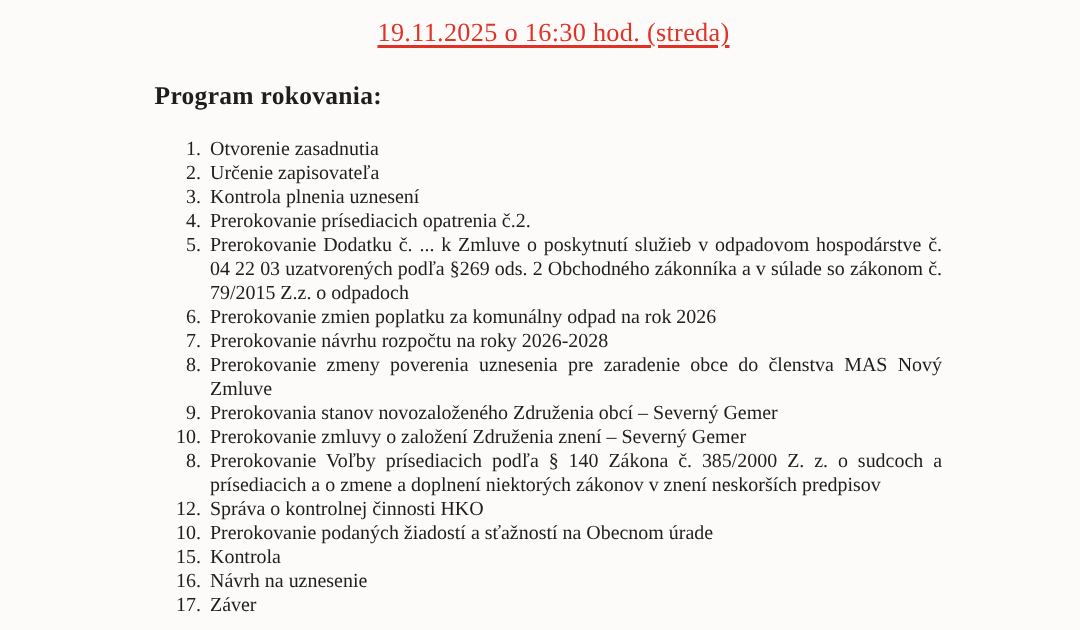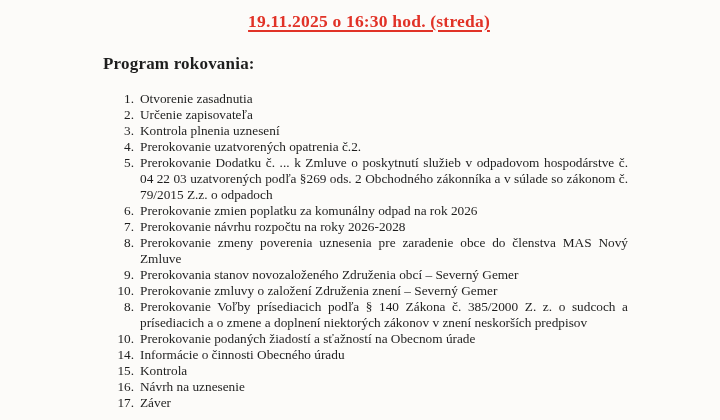--- a/index.html
+++ b/index.html
@@ -19,21 +19,21 @@
     width: 720px;
     height: 420px;
   }
   .heading-wrap {
     padding-top: 11px;
     text-align: center;
     transform: translateX(9px);
   }
   .heading {
     color: var(--heading-red, #e13227);
-    font-weight: bold;
+    font-weight: normal;
     font-size: 17.5px;
     letter-spacing: 0.2px;
     text-decoration: underline;
     text-decoration-color: var(--heading-red, #e13227);
     text-decoration-thickness: 1.5px;
     text-underline-offset: 3px;
   }
   .section-title {
     margin: 22px 0 0 103px;
     font-weight: bold;
@@ -79,21 +79,21 @@
       <div class="agenda-row">
         <span class="agenda-num">2.</span>
         <span class="agenda-text">Určenie zapisovateľa</span>
       </div>
       <div class="agenda-row">
         <span class="agenda-num">3.</span>
         <span class="agenda-text">Kontrola plnenia uznesení</span>
       </div>
       <div class="agenda-row">
         <span class="agenda-num">4.</span>
-        <span class="agenda-text">Prerokovanie uzatvorených opatrenia č.2.</span>
+        <span class="agenda-text">Prerokovanie prísediacich opatrenia č.2.</span>
       </div>
       <div class="agenda-row">
         <span class="agenda-num">5.</span>
         <span class="agenda-text">Prerokovanie Dodatku č. ... k Zmluve o poskytnutí služieb v odpadovom hospodárstve č. 04 22 03 uzatvorených podľa §269 ods. 2 Obchodného zákonníka a v súlade so zákonom č. 79/2015 Z.z. o odpadoch</span>
       </div>
       <div class="agenda-row">
         <span class="agenda-num">6.</span>
         <span class="agenda-text">Prerokovanie zmien poplatku za komunálny odpad na rok 2026</span>
       </div>
       <div class="agenda-row">
@@ -110,26 +110,26 @@
       </div>
       <div class="agenda-row">
         <span class="agenda-num">10.</span>
         <span class="agenda-text">Prerokovanie zmluvy o založení Združenia znení – Severný Gemer</span>
       </div>
       <div class="agenda-row">
         <span class="agenda-num">8.</span>
         <span class="agenda-text">Prerokovanie Voľby prísediacich podľa § 140 Zákona č. 385/2000 Z. z. o sudcoch a prísediacich a o zmene a doplnení niektorých zákonov v znení neskorších predpisov</span>
       </div>
       <div class="agenda-row">
+        <span class="agenda-num">12.</span>
+        <span class="agenda-text">Správa o kontrolnej činnosti HKO</span>
+      </div>
+      <div class="agenda-row">
         <span class="agenda-num">10.</span>
         <span class="agenda-text">Prerokovanie podaných žiadostí a sťažností na Obecnom úrade</span>
-      </div>
-      <div class="agenda-row">
-        <span class="agenda-num">14.</span>
-        <span class="agenda-text">Informácie o činnosti Obecného úradu</span>
       </div>
       <div class="agenda-row">
         <span class="agenda-num">15.</span>
         <span class="agenda-text">Kontrola</span>
       </div>
       <div class="agenda-row">
         <span class="agenda-num">16.</span>
         <span class="agenda-text">Návrh na uznesenie</span>
       </div>
       <div class="agenda-row">

